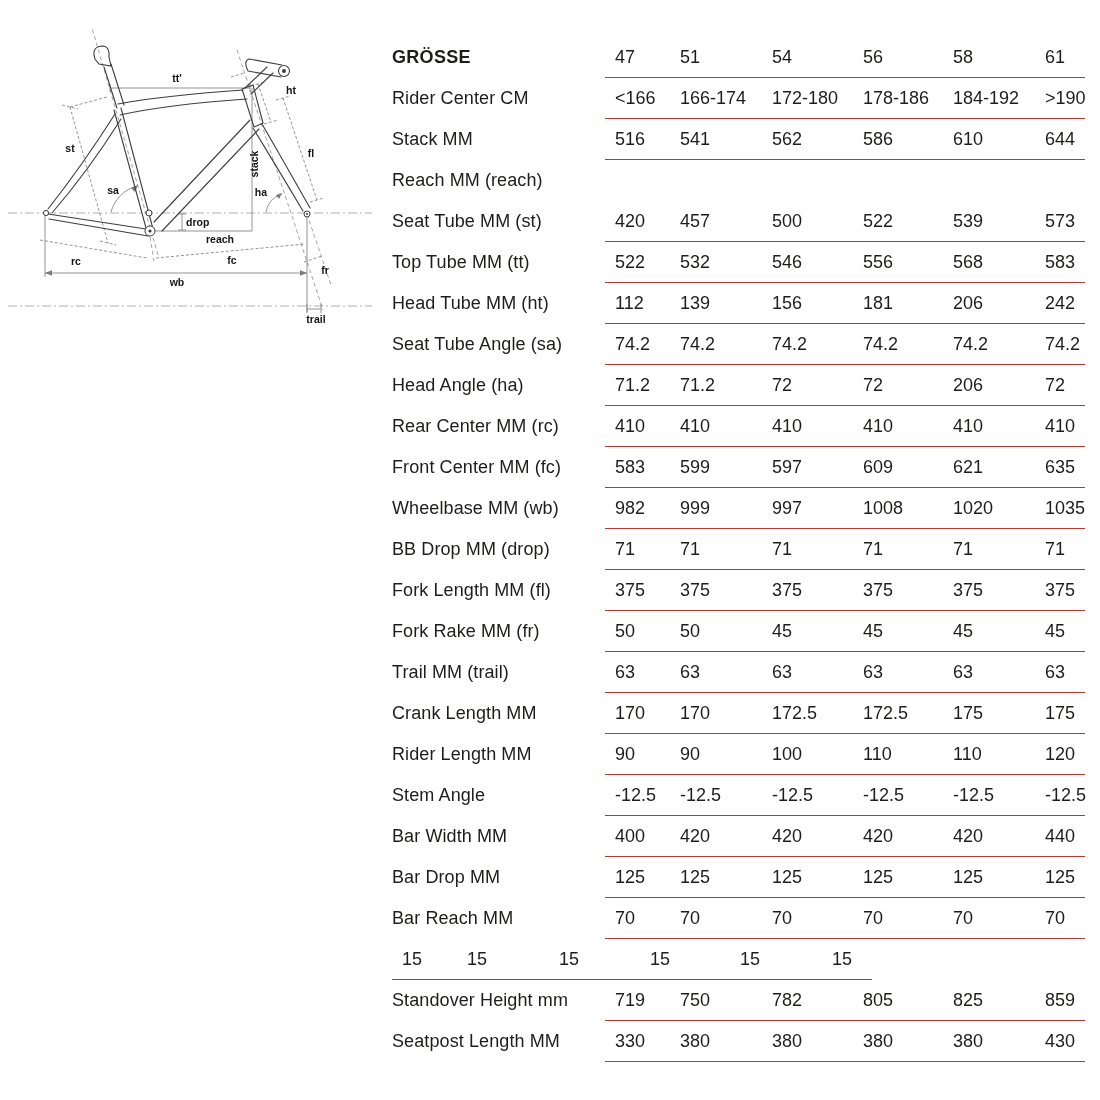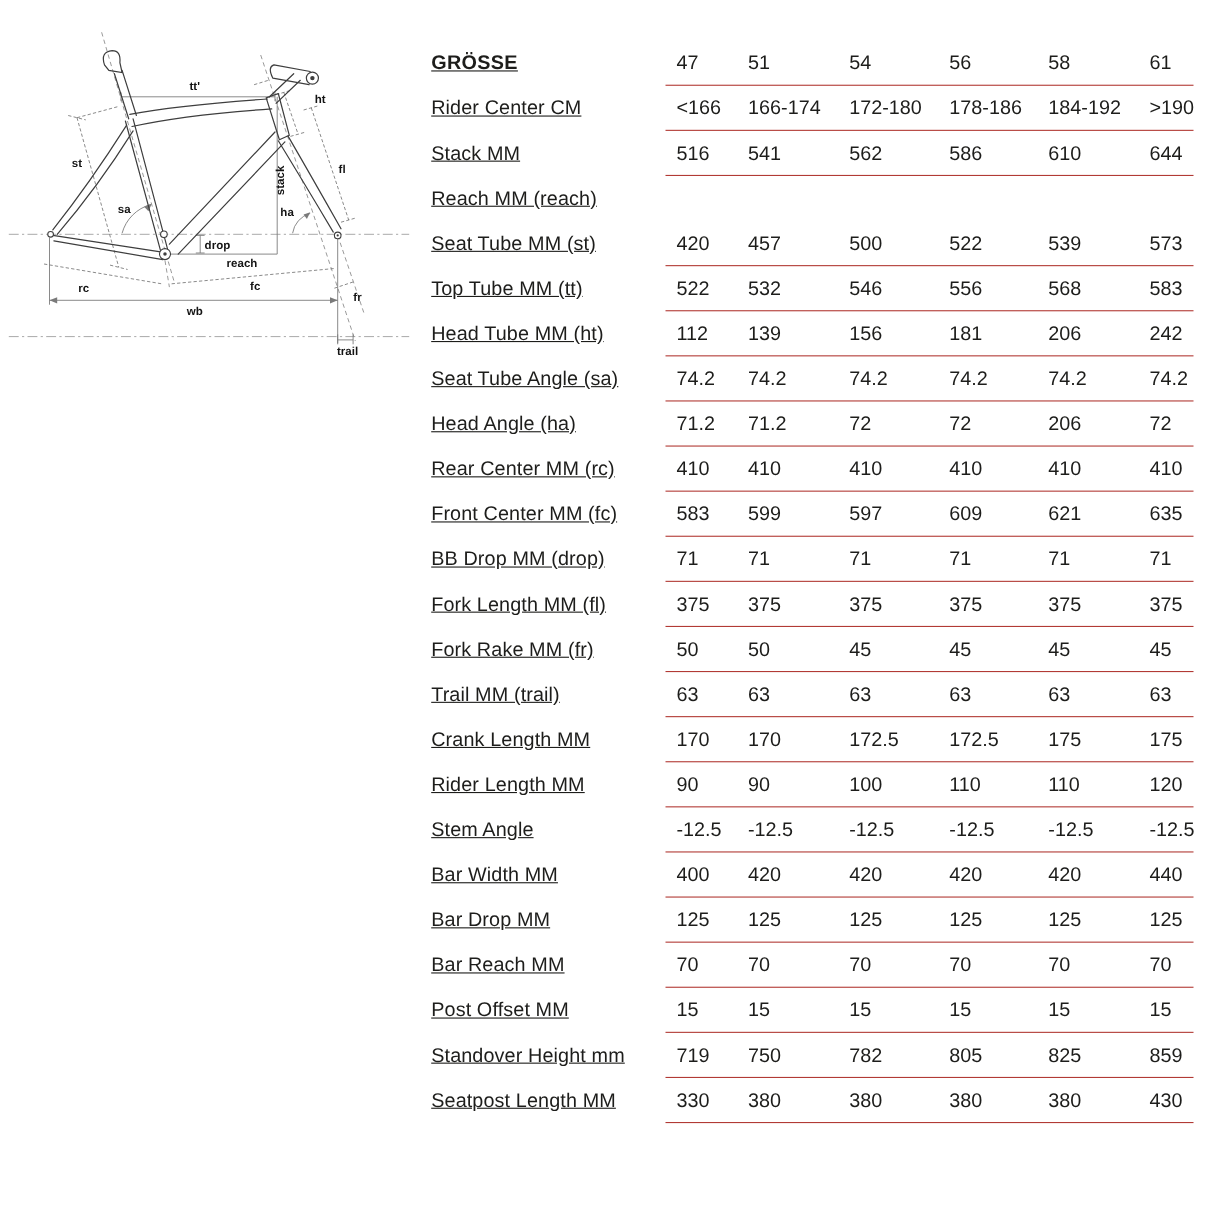--- a/index.html
+++ b/index.html
@@ -17,21 +17,21 @@
   .arw{fill:#7a7a7a;stroke:none;}
   .frame{stroke:#3e3e3e;stroke-width:1.1;fill:none;stroke-linecap:round;}
   .nodefill{fill:#3e3e3e;stroke:none;}
   .nodeopen{fill:#ffffff;stroke:#3e3e3e;stroke-width:1;}
   .lbl{font:700 10.5px "Liberation Sans",sans-serif;fill:#141414;}
   
   .geo-table{position:absolute;left:392px;top:37px;width:693px;}
   .row{display:flex;height:41px;align-items:stretch;}
   .label-cell{
     width:213px;flex:none;display:flex;align-items:center;
-    font-size:18px;letter-spacing:.1px;white-space:nowrap;text-decoration:underline;
+    font-size:18px;letter-spacing:.1px;white-space:nowrap;
   }
   .values{
     width:480px;flex:none;box-sizing:border-box;padding-left:10px;
     display:grid;grid-template-columns:65px 92px 91px 90px 92px 40px;
     align-items:center;border-bottom:1px solid var(--divider);
   }
   .cell{font-size:18px;white-space:nowrap;}
   .header-row .label-cell{font-weight:700;letter-spacing:.3px;}
   .header-row .cell{font-weight:400;}
 </style>
@@ -243,20 +243,31 @@
     <div class="values">
           <span class="cell">583</span>
           <span class="cell">599</span>
           <span class="cell">597</span>
           <span class="cell">609</span>
           <span class="cell">621</span>
           <span class="cell">635</span>
         </div>
   </div>
 
+  <div class="row">
+    <div class="label-cell">Wheelbase MM (wb)</div>
+    <div class="values">
+          <span class="cell">982</span>
+          <span class="cell">999</span>
+          <span class="cell">997</span>
+          <span class="cell">1008</span>
+          <span class="cell">1020</span>
+          <span class="cell">1035</span>
+        </div>
+  </div>
 
   <div class="row">
     <div class="label-cell">BB Drop MM (drop)</div>
     <div class="values">
           <span class="cell">71</span>
           <span class="cell">71</span>
           <span class="cell">71</span>
           <span class="cell">71</span>
           <span class="cell">71</span>
           <span class="cell">71</span>
@@ -365,21 +376,20 @@
           <span class="cell">70</span>
           <span class="cell">70</span>
           <span class="cell">70</span>
           <span class="cell">70</span>
           <span class="cell">70</span>
           <span class="cell">70</span>
         </div>
   </div>
 
   <div class="row">
-    <div class="label-cell">Post Offset MM</div>
     <div class="values">
           <span class="cell">15</span>
           <span class="cell">15</span>
           <span class="cell">15</span>
           <span class="cell">15</span>
           <span class="cell">15</span>
           <span class="cell">15</span>
         </div>
   </div>
 

